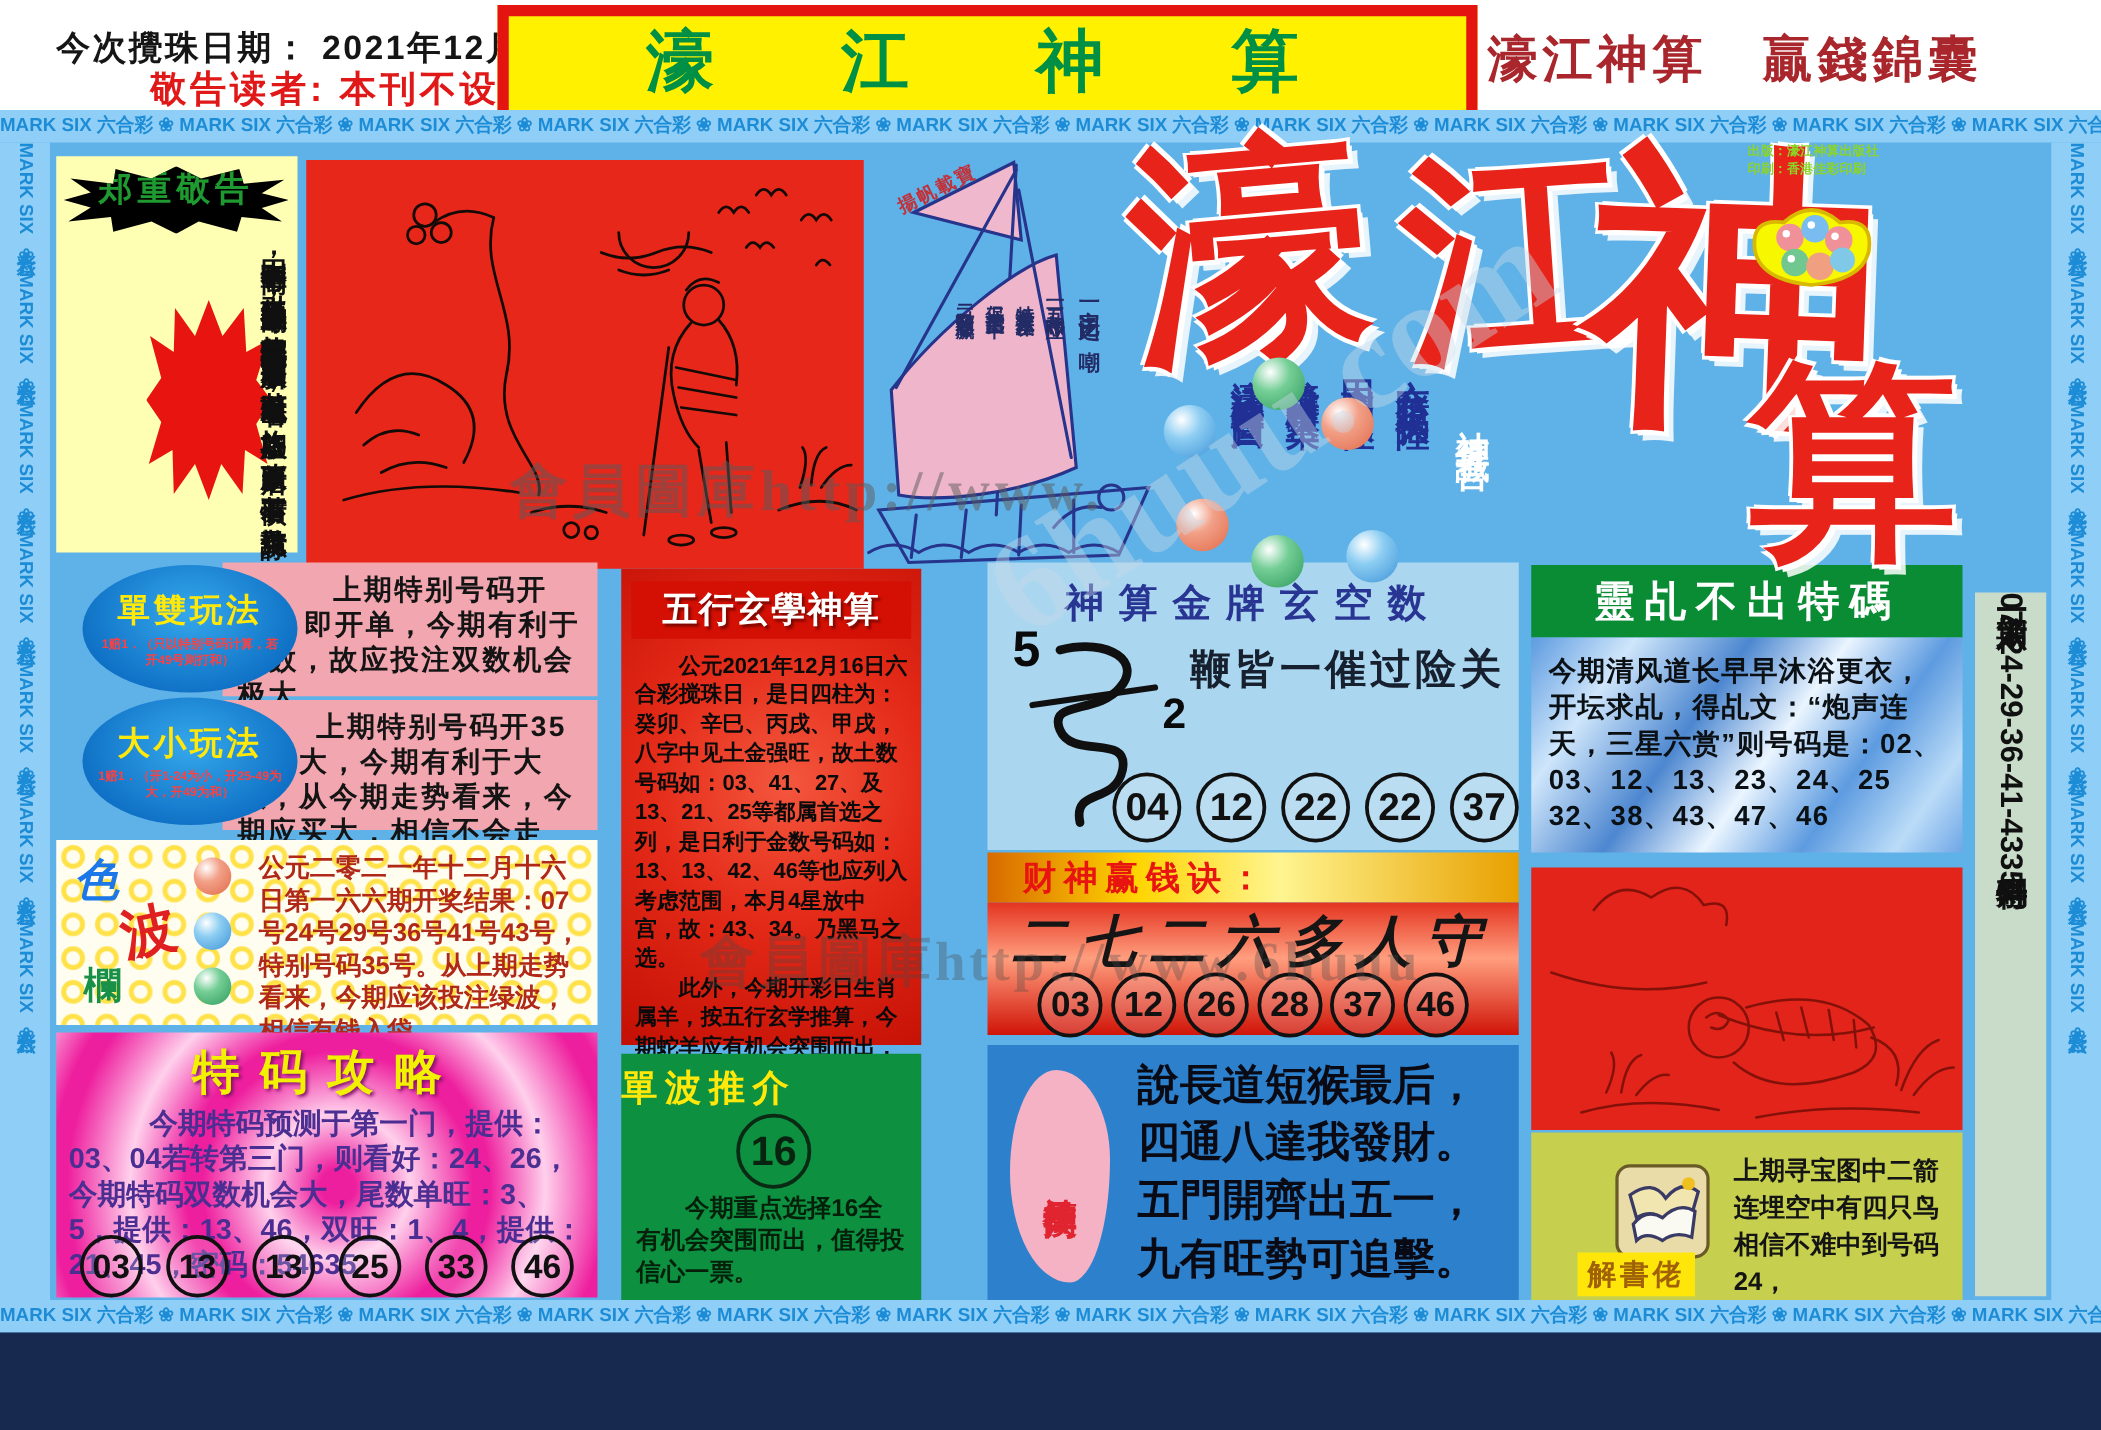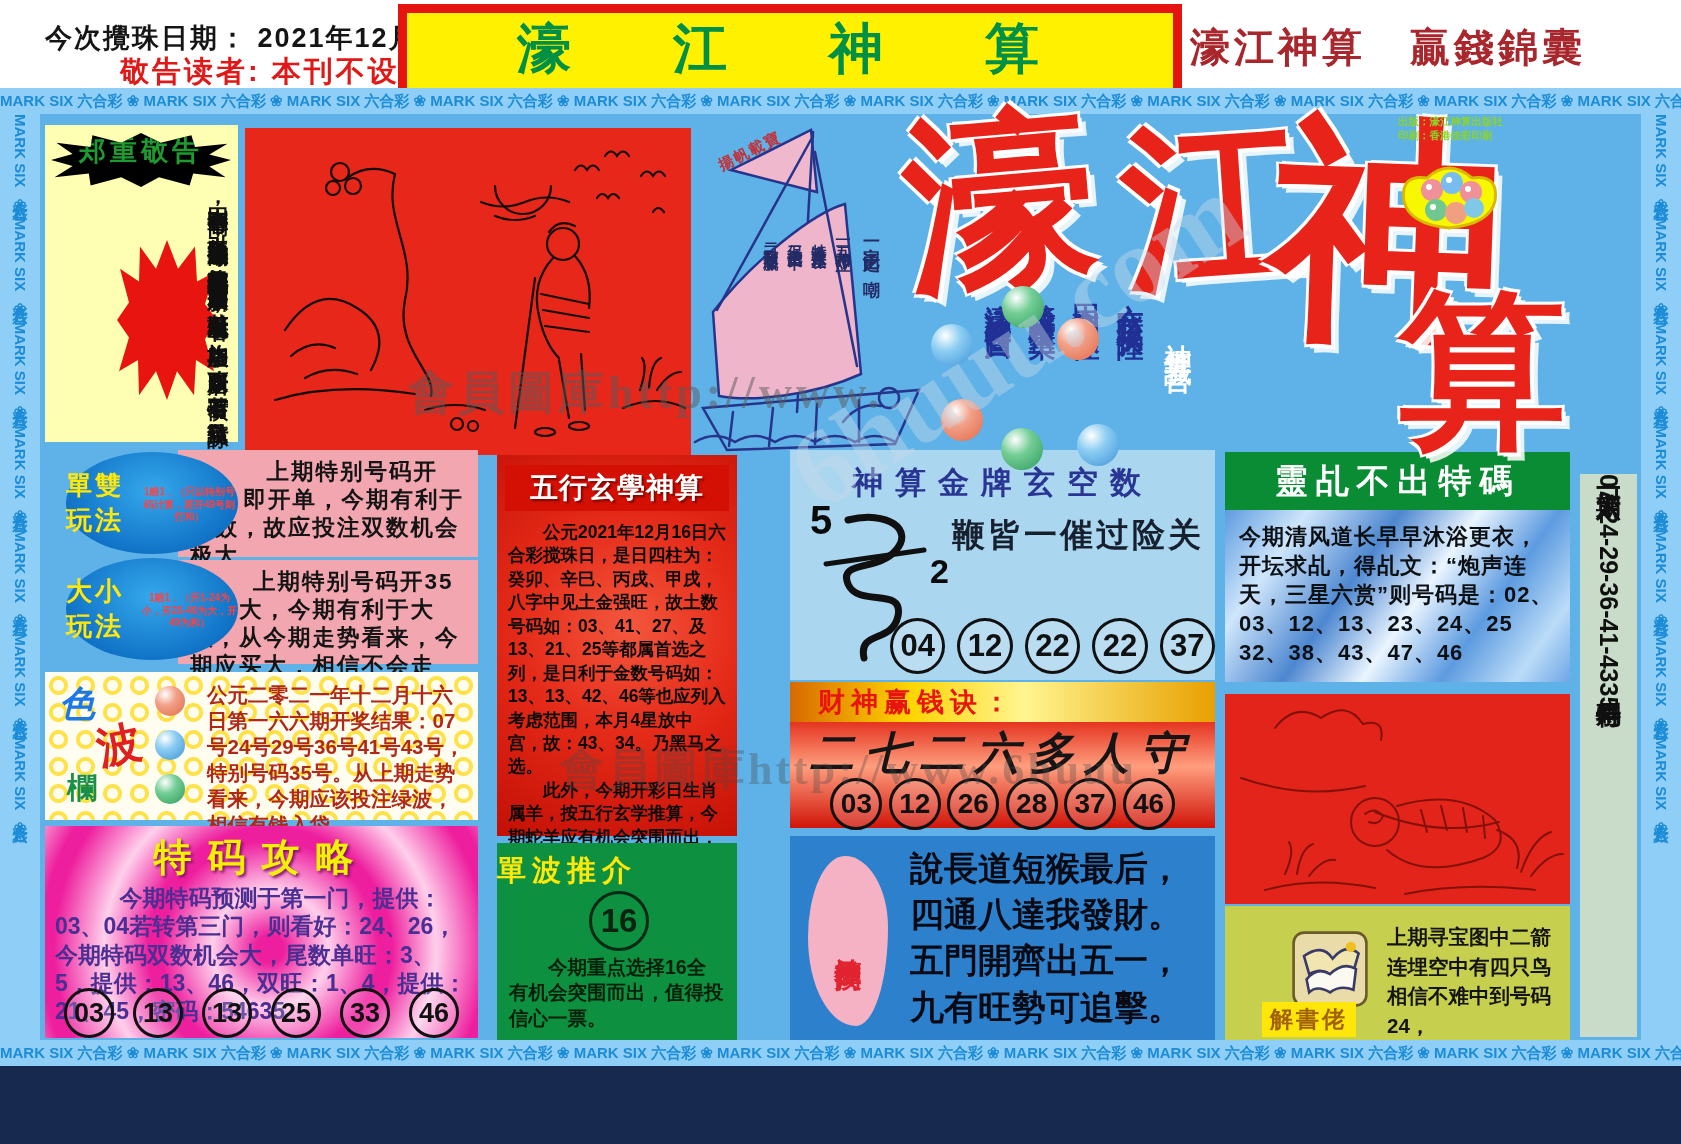--- a/index.html
+++ b/index.html
@@ -55,21 +55,21 @@
   
   .mottos{left:902px;top:282px;width:254px;height:180px;writing-mode:vertical-rl;z-index:2;}
   .mottos div{font-size:27px;font-weight:bold;color:#203095;letter-spacing:5px;margin:0 8px;}
   .ball{border-radius:50%;width:42px;height:42px;z-index:3;}
   .ball-g{background:radial-gradient(circle at 34% 28%,#FFFFFF 0%,#74CE96 38%,#2E9A5C 100%);}
   .ball-b{background:radial-gradient(circle at 34% 28%,#FFFFFF 0%,#8CCDF2 38%,#3D93D8 100%);}
   .ball-o{background:radial-gradient(circle at 34% 28%,#FFFFFF 0%,#F2A088 38%,#E06A48 100%);}
 
   
   .ell{width:172px;height:102px;border-radius:50%;background:radial-gradient(ellipse at 50% 38%,#35A8EC,#0E6FC4 75%);
-    display:flex;flex-direction:row;align-items:center;justify-content:center;z-index:2;}
+    display:flex;flex-direction:column;align-items:center;justify-content:center;z-index:2;}
   .ell .et{font-size:26px;font-weight:bold;color:#FFE80A;letter-spacing:3px;}
   .ell .en{font-size:10px;font-weight:bold;color:#FF4040;width:150px;text-align:center;line-height:1.25;margin-top:4px;}
   .ell1{left:66px;top:452px;} .ell2{left:66px;top:558px;}
   .pinkbox{width:300px;background:#F2A6B0;padding:8px 12px;font-size:22.5px;font-weight:bold;color:#141414;
     line-height:1.24;letter-spacing:2px;box-sizing:border-box;}
   .pink1{left:178px;top:450px;height:107px;text-indent:3.4em;}
   .pink2{left:178px;top:560px;height:104px;text-indent:2.8em;}
 
   
   .cwave{left:45px;top:672px;width:433px;height:148px;background-color:#FFFDF0;

